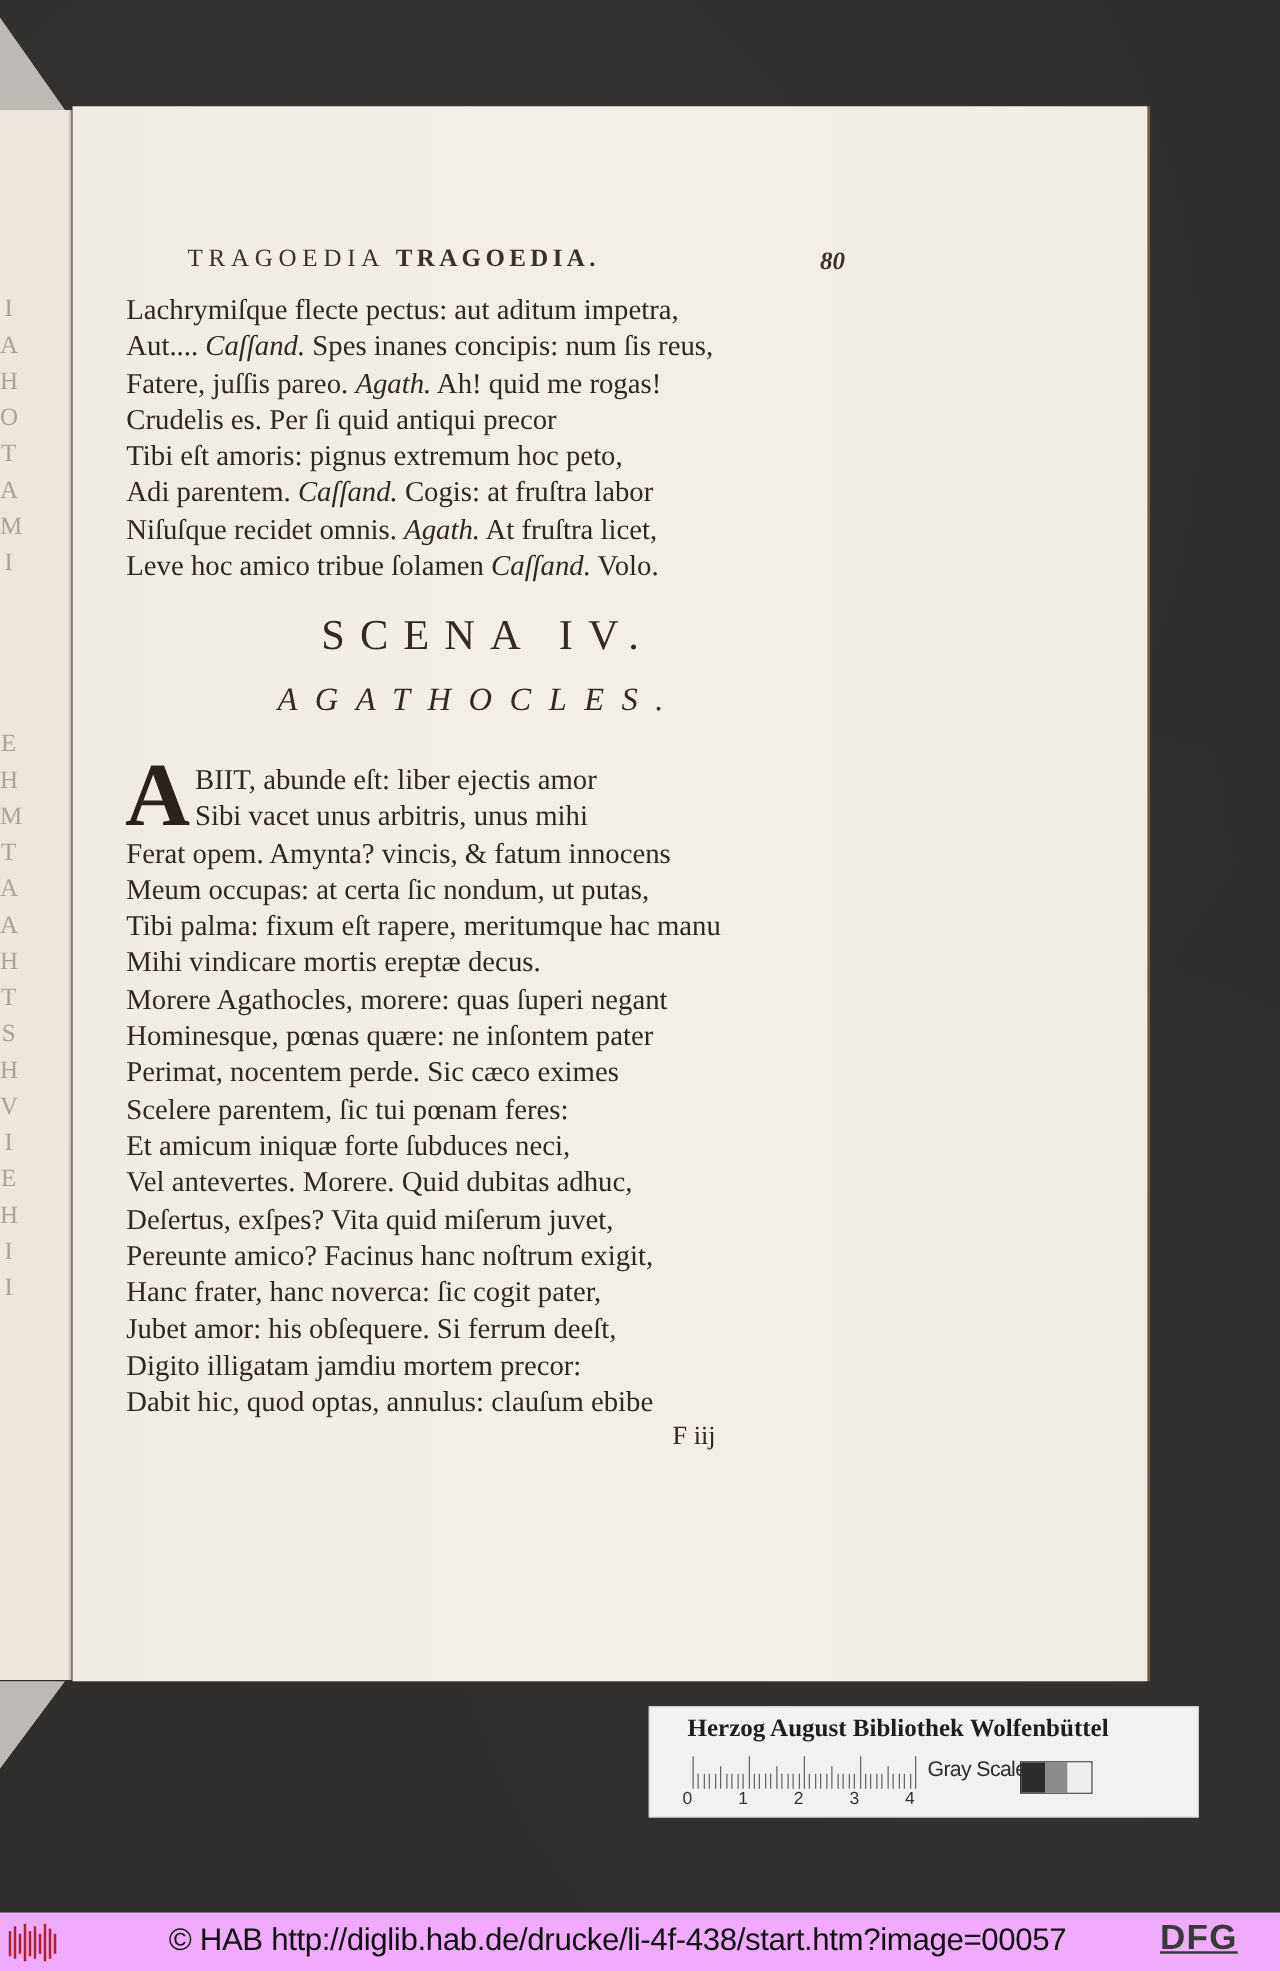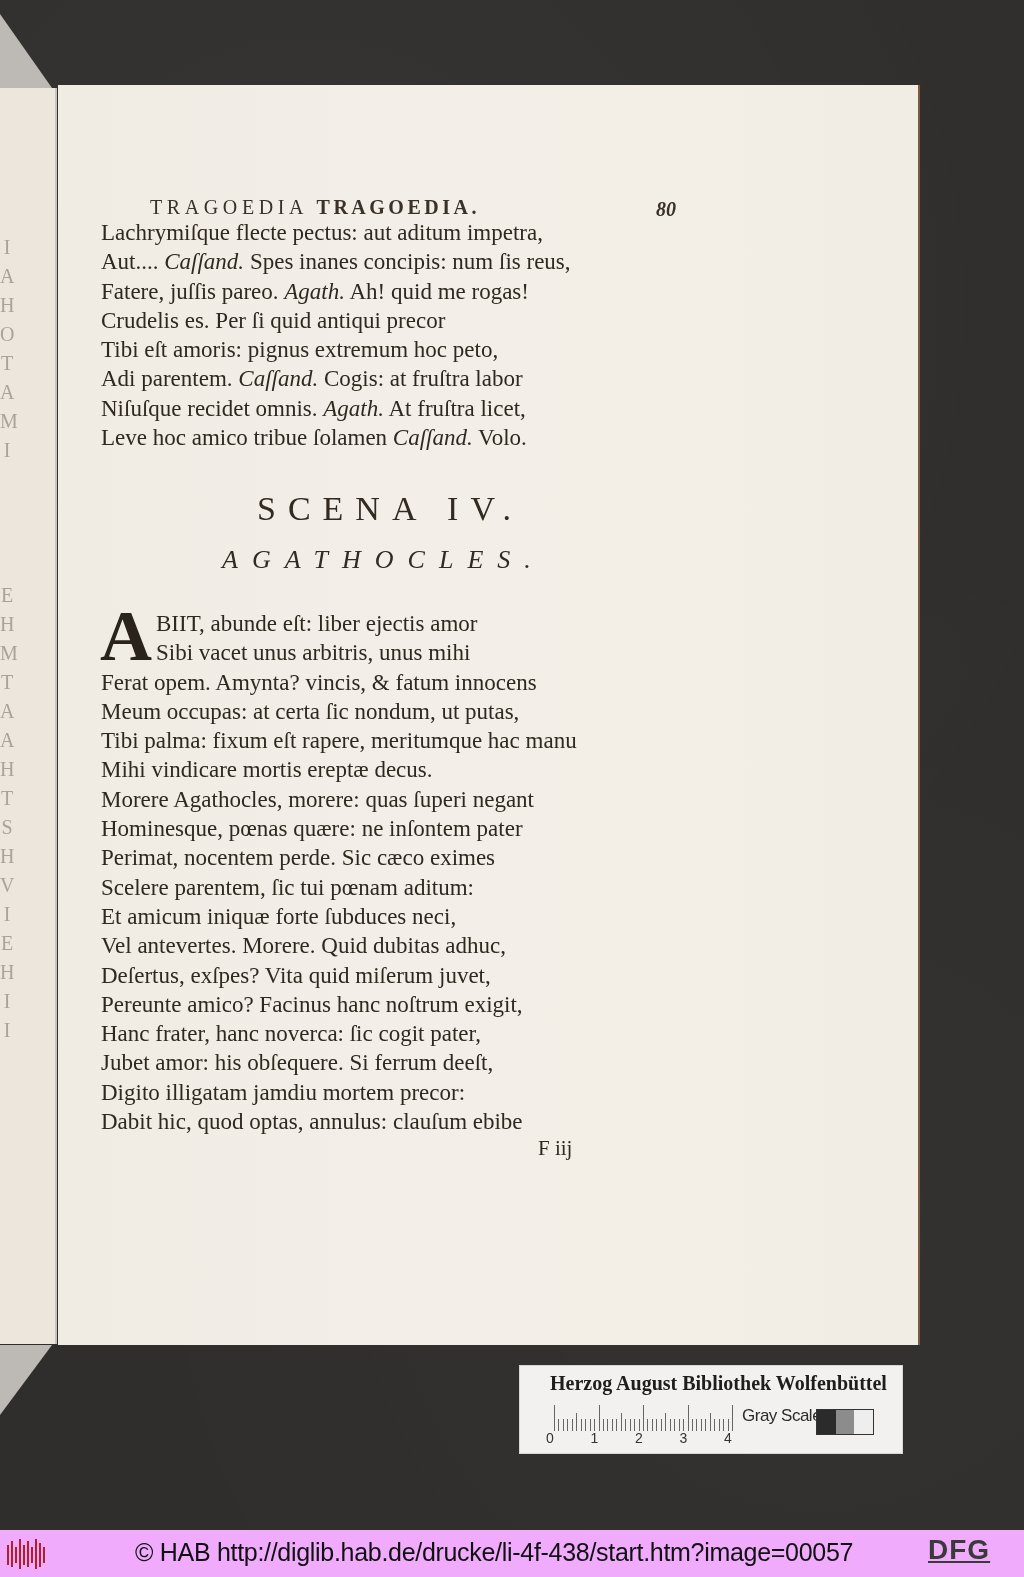--- a/index.html
+++ b/index.html
@@ -71,21 +71,21 @@
   .dropcap {
     position: absolute; left: 100px; top: 606px;
     font-size: 72px; line-height: 60px; font-weight: bold; color: #2a231b;
   }
   .signature {
     position: absolute; left: 538px; top: 1136px;
     font-size: 21px; color: #2f281f;
   }
   
   .colorbar {
-    position: absolute; left: 519px; top: 1365px; width: 384px; height: 89px;
+    position: absolute; left: 519px; top: 1365px; width: 440px; height: 89px;
     background: #f2f1ef; border: 1px solid #d8d6d2;
   }
   .cb-title {
     position: absolute; left: 30px; top: 6px;
     font-family: "Liberation Serif", serif; font-weight: bold; font-size: 20px; color: #1e1e1e;
     white-space: nowrap;
   }
   .ruler { position: absolute; left: 34px; top: 39px; width: 180px; height: 26px; }
   .tick { position: absolute; bottom: 0; width: 1px; background: #666; }
   .ruler-labels {
@@ -152,21 +152,21 @@
   </div>
 <div class="left-triangle-bottom"></div>
 
 <div class="page"></div>
 
 <div class="running-head">
   <span>TRAGOEDIA </span><span class="bold">TRAGOEDIA.</span>
 </div>
 <div class="folio">80</div>
 
-<div class="verse" id="versesA" style="top:218px;">
+<div class="verse" id="versesA" style="top:233px;">
     <div><span>Lachrymiſque flecte pectus: aut aditum impetra,</span></div>
     <div><span>Aut.... </span><span class="sp">Caſſand.</span><span> Spes inanes concipis: num ſis reus,</span></div>
     <div><span>Fatere, juſſis pareo. </span><span class="sp">Agath.</span><span> Ah! quid me rogas!</span></div>
     <div><span>Crudelis es. Per ſi quid antiqui precor</span></div>
     <div><span>Tibi eſt amoris: pignus extremum hoc peto,</span></div>
     <div><span>Adi parentem. </span><span class="sp">Caſſand.</span><span> Cogis: at fruſtra labor</span></div>
     <div><span>Niſuſque recidet omnis. </span><span class="sp">Agath.</span><span> At fruſtra licet,</span></div>
     <div><span>Leve hoc amico tribue ſolamen </span><span class="sp">Caſſand.</span><span> Volo.</span></div>
   </div>
 
@@ -177,21 +177,21 @@
 <div class="verse" id="versesB" style="top:609px;">
     <div style="padding-left: 55px;">BIIT, abunde eſt: liber ejectis amor</div>
     <div style="padding-left: 55px;">Sibi vacet unus arbitris, unus mihi</div>
     <div>Ferat opem. Amynta? vincis, &amp; fatum innocens</div>
     <div>Meum occupas: at certa ſic nondum, ut putas,</div>
     <div>Tibi palma: fixum eſt rapere, meritumque hac manu</div>
     <div>Mihi vindicare mortis ereptæ decus.</div>
     <div>Morere Agathocles, morere: quas ſuperi negant</div>
     <div>Hominesque, pœnas quære: ne inſontem pater</div>
     <div>Perimat, nocentem perde. Sic cæco eximes</div>
-    <div>Scelere parentem, ſic tui pœnam aditum:</div>
+    <div>Scelere parentem, ſic tui pœnam feres:</div>
     <div>Et amicum iniquæ forte ſubduces neci,</div>
     <div>Vel antevertes. Morere. Quid dubitas adhuc,</div>
     <div>Deſertus, exſpes? Vita quid miſerum juvet,</div>
     <div>Pereunte amico? Facinus hanc noſtrum exigit,</div>
     <div>Hanc frater, hanc noverca: ſic cogit pater,</div>
     <div>Jubet amor: his obſequere. Si ferrum deeſt,</div>
     <div>Digito illigatam jamdiu mortem precor:</div>
     <div>Dabit hic, quod optas, annulus: clauſum ebibe</div>
   </div>
 

